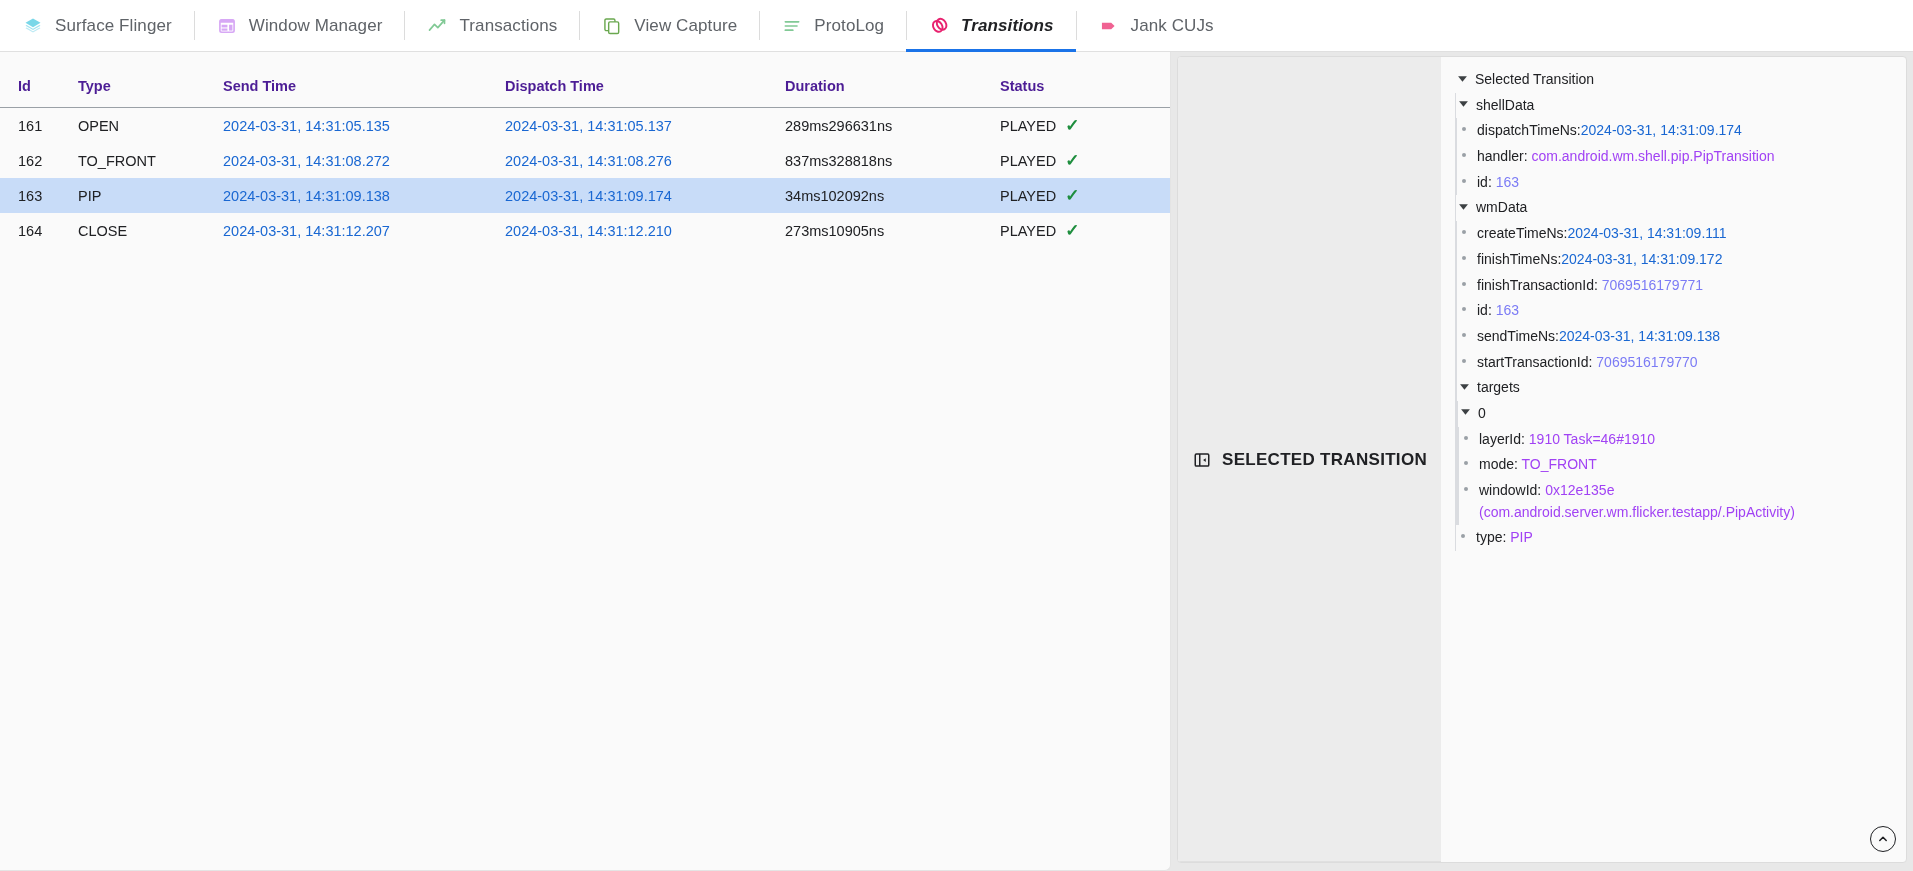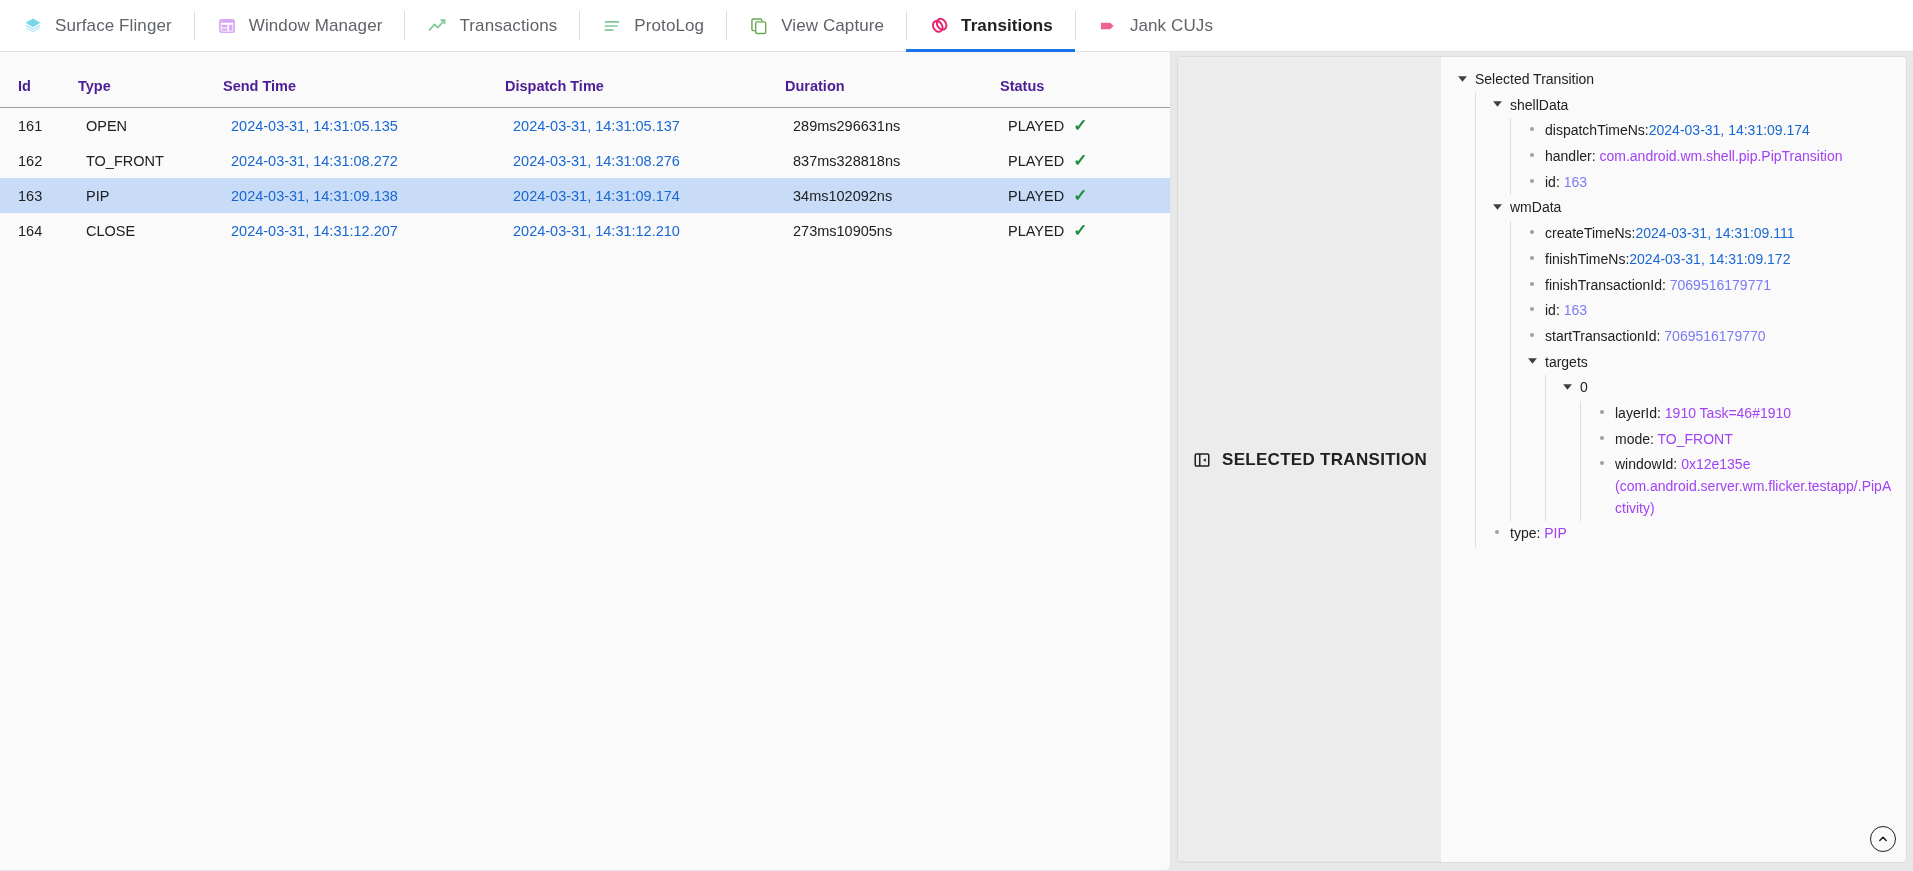--- a/index.html
+++ b/index.html
@@ -31,21 +31,21 @@
     letter-spacing: .1px;
     white-space: nowrap;
   }
   .tab + .tab::before {
     content: "";
     position: absolute;
     left: 0; top: 11px; bottom: 11px;
     width: 1px;
     background: #dcdcdc;
   }
-  .tab.active { color: #202124; font-weight: 700; }
+  .tab.active { color: #202124; font-weight: 700; font-style: italic; }
   .tab.active::after {
     content: "";
     position: absolute;
     left: 0; right: 0; bottom: -1px;
     height: 3px;
     background: #1a73e8;
   }
   .tab .ticon {
     width: 22px; height: 22px;
     display: inline-flex;
@@ -100,21 +100,21 @@
   }
   table.tx thead th {
     text-align: left;
     font-weight: 700;
     font-size: 14.5px;
     color: #4c1d95;
     padding: 26px 0 13px 0;
     border-bottom: 1px solid #9aa0a6;
   }
   table.tx tbody td {
-    padding: 9px 8px;
+    padding: 9px 0;
     height: 30px;
     vertical-align: middle;
     font-weight: 400;
   }
   tr.row { cursor: pointer; }
   tr.row.selected td { background: #c8dcf8; }
   .c-id    { width: 78px; padding-left: 18px !important; }
   .c-type  { width: 145px; margin-left: 20px; }
   .c-send  { width: 282px; }
   .c-disp  { width: 280px; }
@@ -182,22 +182,20 @@
     align-items: center;
     justify-content: center;
   }
   .leafdot i {
     width: 4px; height: 4px;
     background: #9aa0a6;
     border-radius: 50%;
     display: block;
   }
   .children {
-    margin-left: 20px;
-    padding-left: 14px;
     border-left: 1px solid #dadce0;
   }
   .klabel { color: #202124; }
   .val-time   { color: #1967d2; }
   .val-purple { color: #a142f4; }
   .val-id     { color: #7b7bf5; }
   .kv {
     display: block;
     max-width: 330px;
     word-break: break-word;
@@ -252,38 +250,38 @@
         <polyline points="3,17 9,10 13,14 21,5" fill="none" stroke="#81c995" stroke-width="2" stroke-linecap="round" stroke-linejoin="round"></polyline>
         <polyline points="17,5 21,5 21,9" fill="none" stroke="#81c995" stroke-width="2" stroke-linecap="round" stroke-linejoin="round"></polyline>
       </svg>
     </span>
     <span>Transactions</span>
   </div>
 
   <div class="tab">
     <span class="ticon">
       <svg width="20" height="20" viewBox="0 0 24 24">
+        <rect x="3.5" y="3.5" width="12" height="14" rx="1.6" fill="none" stroke="#6aa84f" stroke-width="1.7"></rect>
+        <rect x="8" y="7" width="12" height="14" rx="1.6" fill="#fff" stroke="#6aa84f" stroke-width="1.7"></rect>
+      </svg>
+    </span>
+    <span>View Capture</span>
+  </div>
+
+  <div class="tab">
+    <span class="ticon">
+      <svg width="20" height="20" viewBox="0 0 24 24">
         <g stroke="#81c995" stroke-width="2" stroke-linecap="round">
           <line x1="4" y1="7" x2="20" y2="7"></line>
           <line x1="4" y1="12" x2="18" y2="12"></line>
           <line x1="4" y1="17" x2="13" y2="17"></line>
         </g>
       </svg>
     </span>
     <span>ProtoLog</span>
-  </div>
-
-  <div class="tab">
-    <span class="ticon">
-      <svg width="20" height="20" viewBox="0 0 24 24">
-        <rect x="3.5" y="3.5" width="12" height="14" rx="1.6" fill="none" stroke="#6aa84f" stroke-width="1.7"></rect>
-        <rect x="8" y="7" width="12" height="14" rx="1.6" fill="#fff" stroke="#6aa84f" stroke-width="1.7"></rect>
-      </svg>
-    </span>
-    <span>View Capture</span>
   </div>
 
   <div class="tab active">
     <span class="ticon">
       <svg width="21" height="21" viewBox="0 0 24 24">
         <ellipse cx="10" cy="13" rx="5" ry="6.6" fill="none" stroke="#e8226f" stroke-width="2.2" transform="rotate(-32 10 13)"></ellipse>
         <ellipse cx="14.4" cy="10.6" rx="5" ry="6.6" fill="none" stroke="#e8226f" stroke-width="2.2" transform="rotate(-32 14.4 10.6)"></ellipse>
       </svg>
     </span>
     <span>Transitions</span>
@@ -479,20 +477,28 @@
 
                 <div class="node-row">
                   <span class="leafdot">
                       <i></i>
                     </span>
                   <span class="kv">
                     <span class="klabel">id:</span> <span class="val-id">163</span>
                   </span>
                 </div>
 
+                <div class="node-row">
+                  <span class="leafdot">
+                      <i></i>
+                    </span>
+                  <span class="kv">
+                    <span class="klabel">sendTimeNs:</span><span class="val-time">2024-03-31, 14:31:09.138</span>
+                  </span>
+                </div>
 
                 <div class="node-row">
                   <span class="leafdot">
                       <i></i>
                     </span>
                   <span class="kv">
                     <span class="klabel">startTransactionId:</span> <span class="val-id">7069516179770</span>
                   </span>
                 </div>
 

